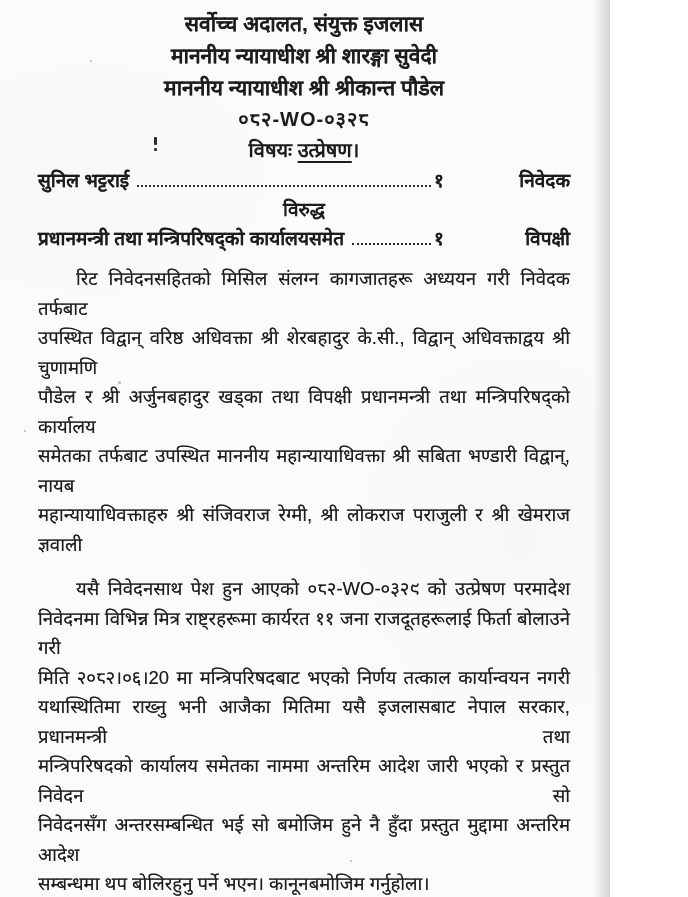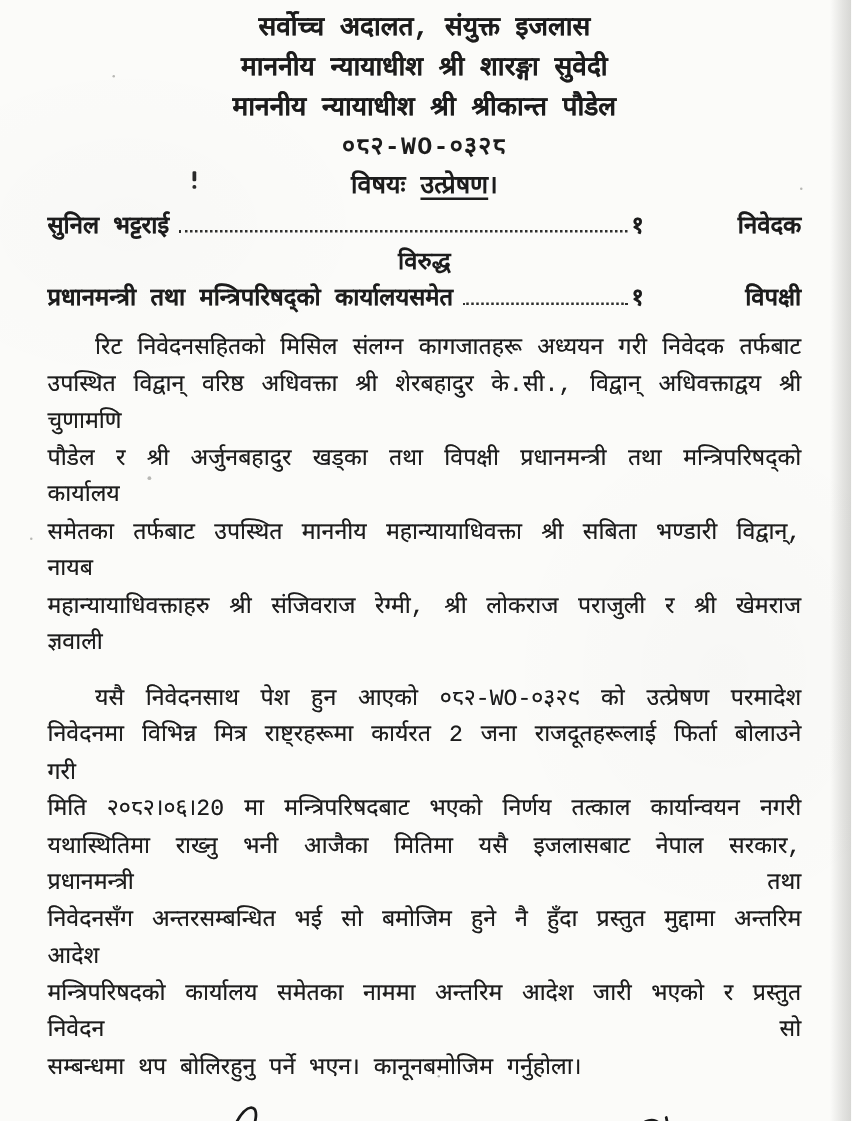--- a/index.html
+++ b/index.html
@@ -1,24 +1,24 @@
 <!DOCTYPE html>
 <html lang="ne"><head>
 <meta charset="utf-8">
 <style>
   html,body{margin:0;padding:0;background:#ffffff;}
   .canvas{
     position:relative;
-    width:681px;height:897px;
+    width:610px;height:897px;
     background:
       radial-gradient(ellipse 300px 200px at 15% 20%, rgba(0,0,0,0.012), transparent 70%),
       radial-gradient(ellipse 260px 300px at 85% 60%, rgba(0,0,0,0.015), transparent 70%),
       #fbfbf9;
     overflow:hidden;
-    font-family:Liberation Mono, monospace;
+    font-family:Liberation Sans, sans-serif;
     color:#1c1c1c;
   }
   .edge-shade{
     position:absolute;top:0;right:0;width:17px;height:100%;
     background:linear-gradient(to right, rgba(120,120,115,0) 0%, rgba(120,120,115,0.18) 60%, rgba(120,120,115,0.28) 100%);
     pointer-events:none;
   }
   .content{position:relative;padding:8px 40px 0 38px;}
   .center{text-align:center;}
   .hdr{font-size:21px;line-height:32px;font-weight:700;text-shadow:0 0 0.4px rgba(0,0,0,0.55);}
@@ -92,25 +92,25 @@
     <div id="order-body">
         <div class="para">
           <div class="jline first">रिट निवेदनसहितको मिसिल संलग्न कागजातहरू अध्ययन गरी निवेदक तर्फबाट</div>
           <div class="jline">उपस्थित विद्वान् वरिष्ठ अधिवक्ता श्री शेरबहादुर के.सी., विद्वान् अधिवक्ताद्वय श्री चुणामणि</div>
           <div class="jline">पौडेल र श्री अर्जुनबहादुर खड्का तथा विपक्षी प्रधानमन्त्री तथा मन्त्रिपरिषद्को कार्यालय</div>
           <div class="jline">समेतका तर्फबाट उपस्थित माननीय महान्यायाधिवक्ता श्री सबिता भण्डारी विद्वान्, नायब</div>
           <div class="jline">महान्यायाधिवक्ताहरु श्री संजिवराज रेग्मी, श्री लोकराज पराजुली र श्री खेमराज ज्ञवाली</div>
         </div>
         <div class="para">
           <div class="jline first">यसै निवेदनसाथ पेश हुन आएको ०८२-WO-०३२९ को उत्प्रेषण परमादेश</div>
-          <div class="jline">निवेदनमा विभिन्न मित्र राष्ट्रहरूमा कार्यरत 2 जना राजदूतहरूलाई फिर्ता बोलाउने गरी</div>
+          <div class="jline">निवेदनमा विभिन्न मित्र राष्ट्रहरूमा कार्यरत ११ जना राजदूतहरूलाई फिर्ता बोलाउने गरी</div>
           <div class="jline">मिति २०८२।०६।20 मा मन्त्रिपरिषदबाट भएको निर्णय तत्काल कार्यान्वयन नगरी</div>
           <div class="jline">यथास्थितिमा राख्नु भनी आजैका मितिमा यसै इजलासबाट नेपाल सरकार, प्रधानमन्त्री तथा</div>
+          <div class="jline">मन्त्रिपरिषदको कार्यालय समेतका नाममा अन्तरिम आदेश जारी भएको र प्रस्तुत निवेदन सो</div>
           <div class="jline">निवेदनसँग अन्तरसम्बन्धित भई सो बमोजिम हुने नै हुँदा प्रस्तुत मुद्दामा अन्तरिम आदेश</div>
-          <div class="jline">मन्त्रिपरिषदको कार्यालय समेतका नाममा अन्तरिम आदेश जारी भएको र प्रस्तुत निवेदन सो</div>
           <div class="jline last">सम्बन्धमा थप बोलिरहुनु पर्ने भएन।  कानूनबमोजिम गर्नुहोला।</div>
         </div>
       </div>
 
     <div class="sig-row">
       <div class="sig-block">
         <svg width="140" height="78" viewBox="0 0 140 78" fill="none" stroke="#1a1a1a" stroke-width="2.2" stroke-linecap="round">
           <path d="M8 72 C36 64, 92 48, 128 40"></path>
           <path d="M26 60 C34 48, 60 39, 72 42 C80 44, 74 52, 60 54 C48 55, 46 48, 56 44 C63 41, 71 42, 75 46"></path>
           <path d="M73 50 C76 28, 86 6, 95 5 C101 5, 100 18, 91 31 C83 43, 74 54, 68 61"></path>

